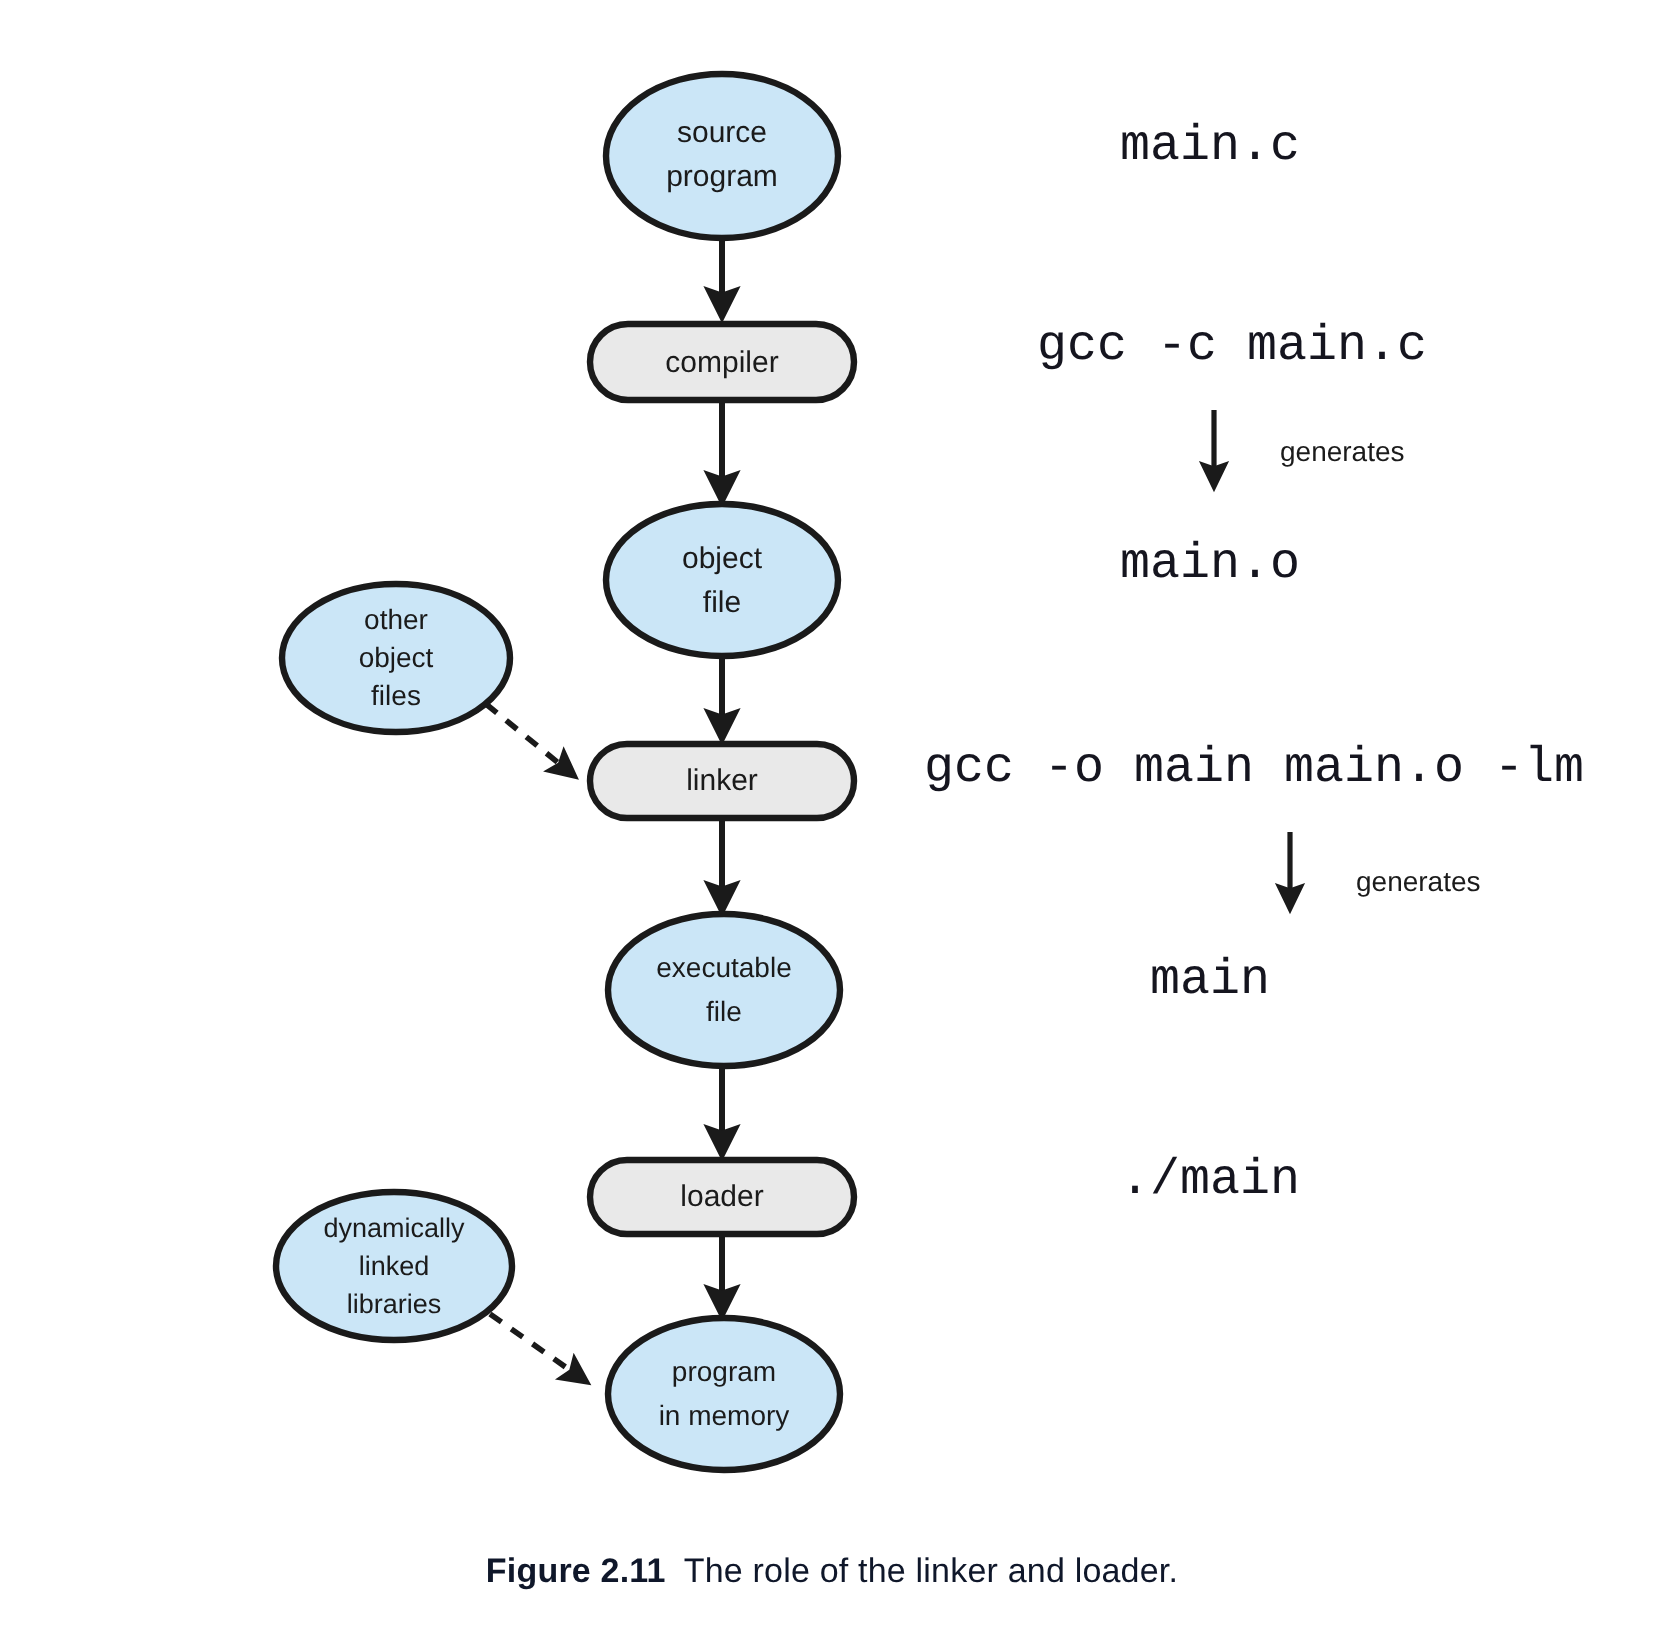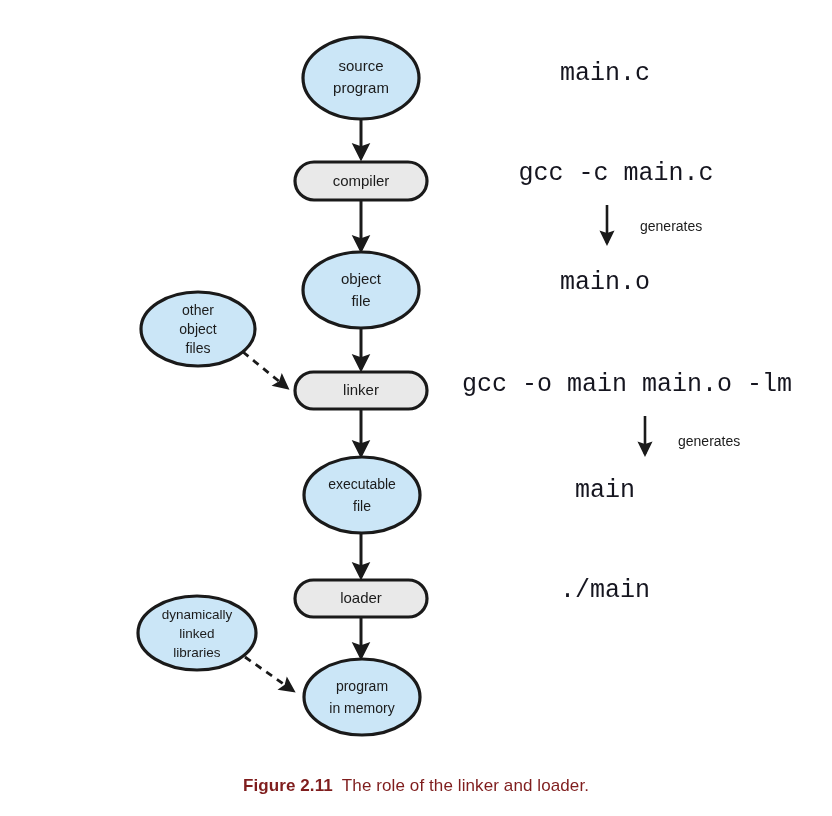--- a/index.html
+++ b/index.html
@@ -83,21 +83,21 @@
     stroke-linecap: butt;
   }
   .caption {
     position: absolute;
     left: 0;
     top: 764px;
     width: 832px;
     text-align: center;
     font-family: "Liberation Sans", sans-serif;
     font-size: 17px;
-    color: #7f1d1d;
+    color: #0f172a;
     letter-spacing: 0.1px;
   }
   .caption .fig-num {
     font-weight: bold;
     margin-right: 9px;
   }
   .caption .fig-text {
     font-weight: normal;
   }
 </style>

